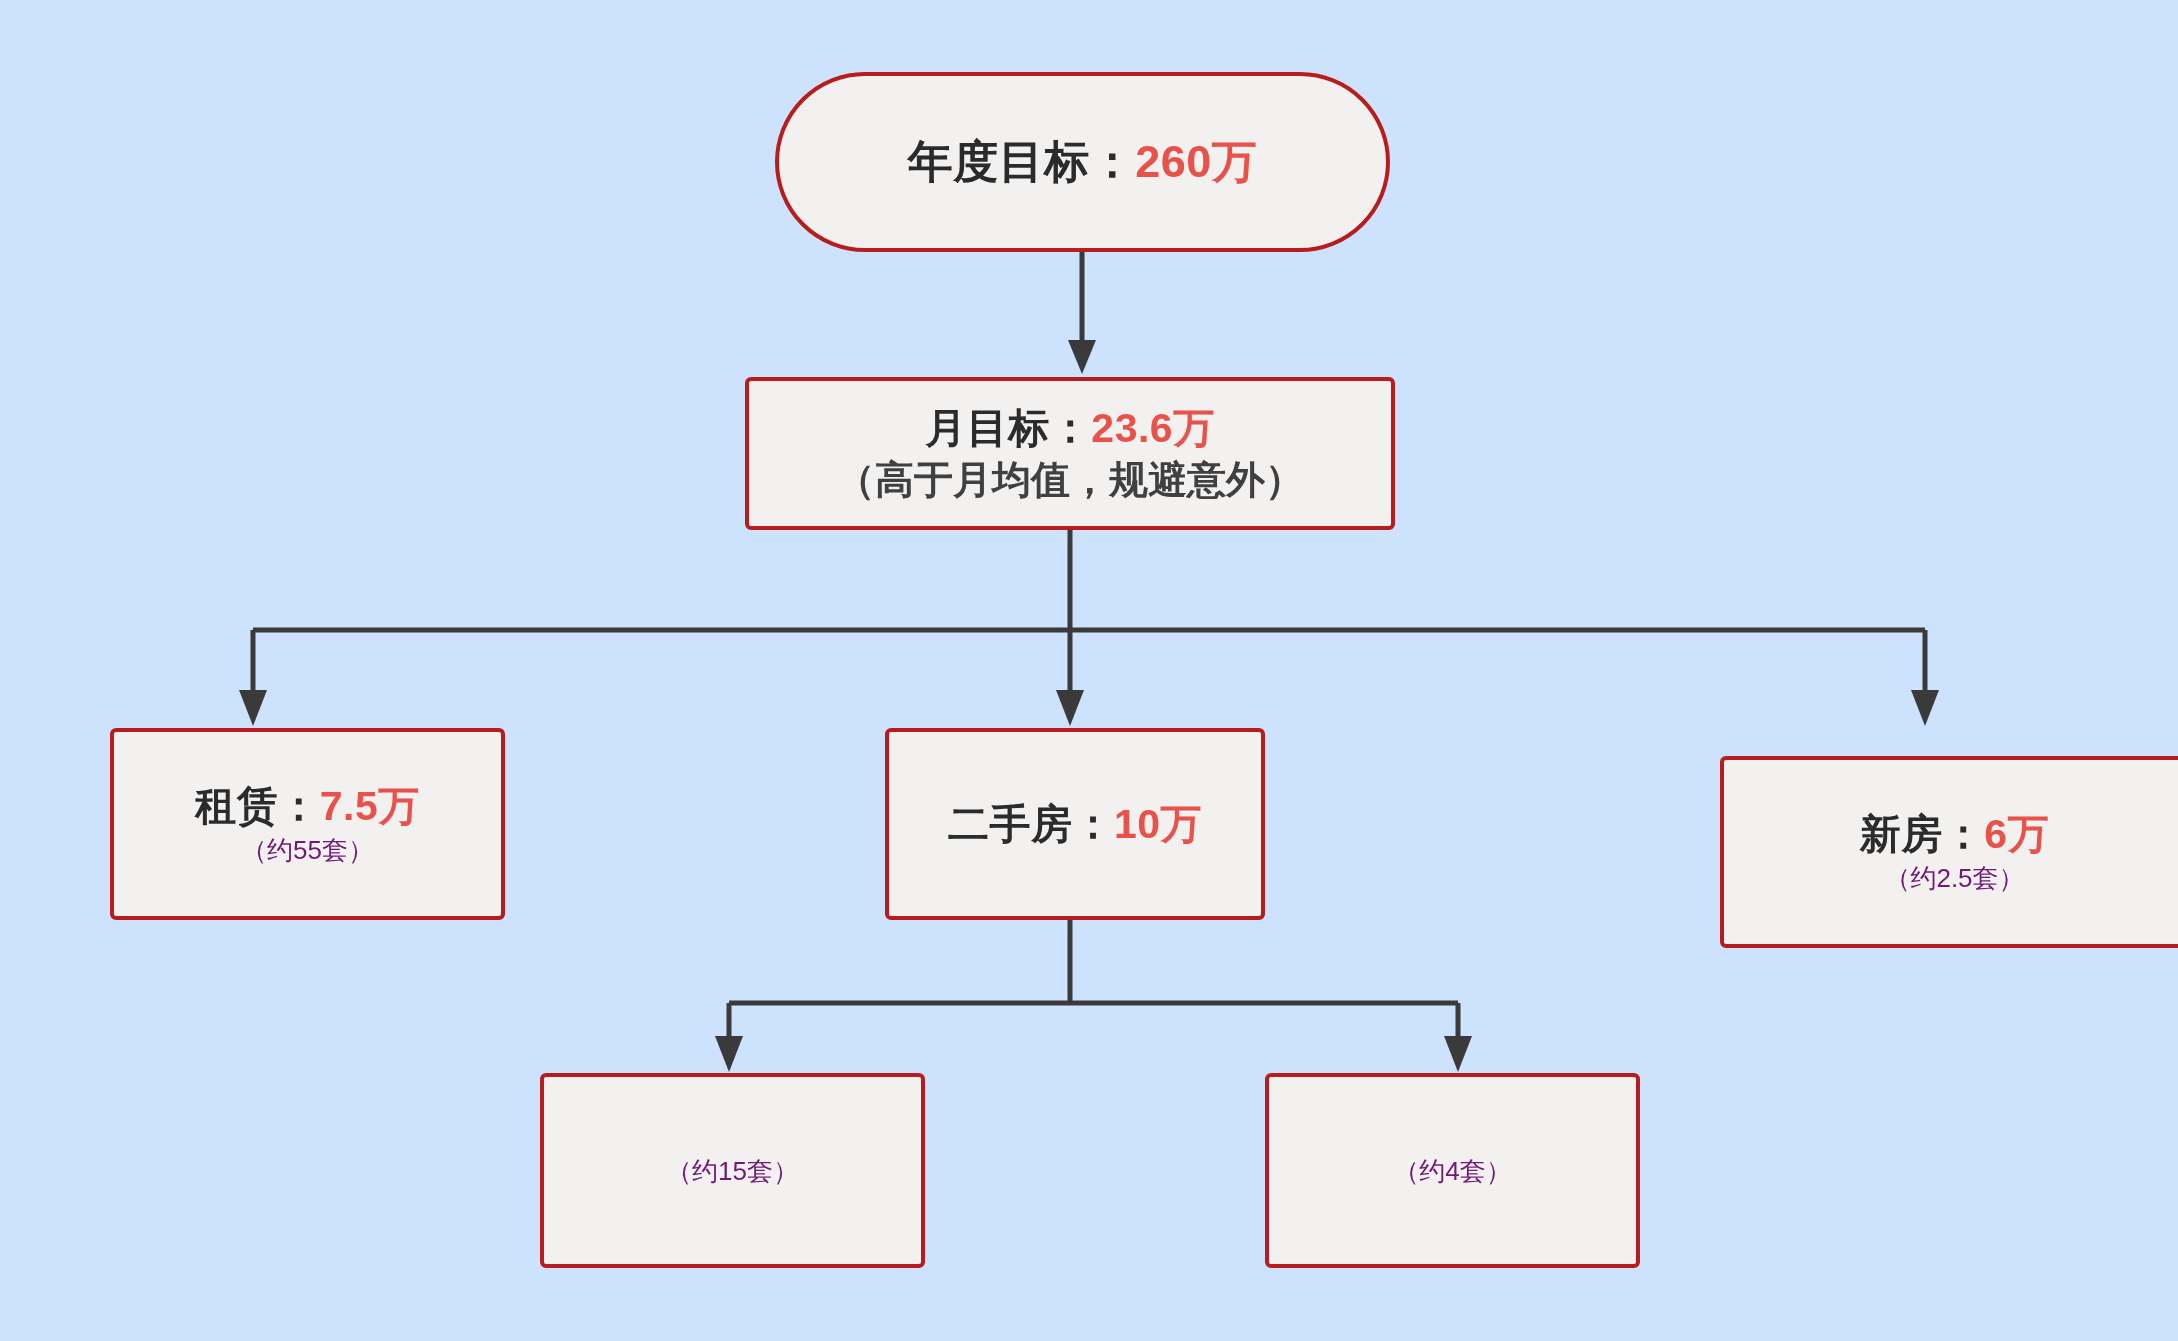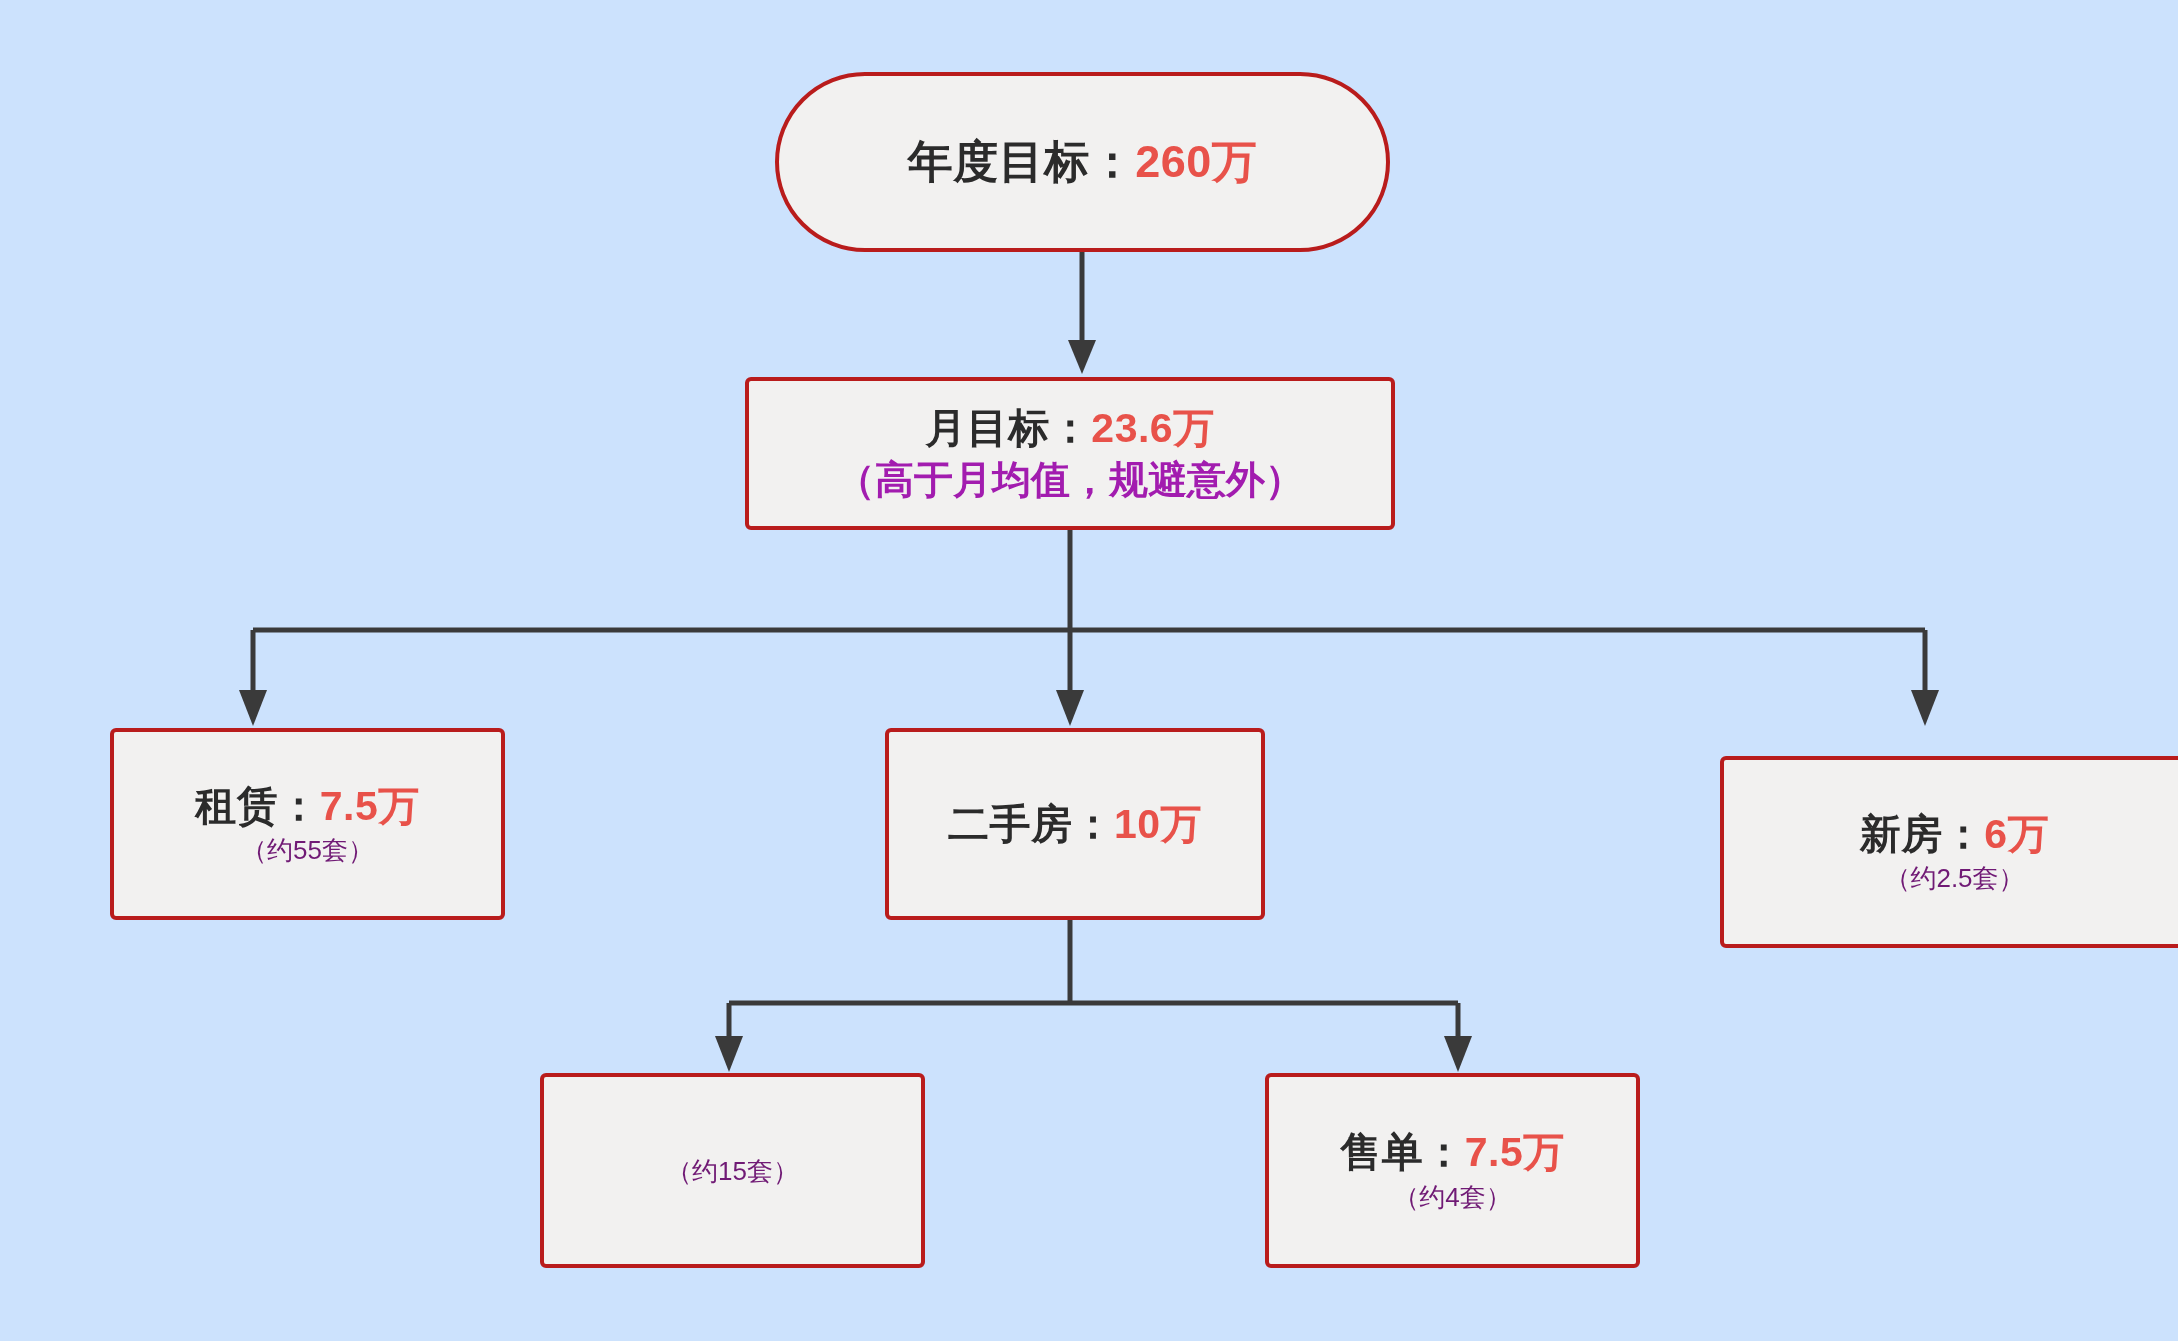--- a/index.html
+++ b/index.html
@@ -49,21 +49,21 @@
     color: #2b2b2b;
   }
   .line-main.big {
     font-size: 45px;
   }
   .line-sub {
     font-size: 39px;
     font-weight: bold;
     white-space: nowrap;
     line-height: 1.28;
-    color: #a21caf;
+    color: #404040;
   }
   .line-note {
     font-size: 26px;
     font-weight: normal;
     white-space: nowrap;
     line-height: 1.3;
     color: #701a75;
     margin-top: 2px;
   }
   .amount { color: #e8524a; }
@@ -138,19 +138,16 @@
       <span>新房：</span><span class="amount">6万</span>
     </div>
     <div class="line-note">（约2.5套）</div>
   </div>
 
   <div class="node rounded" style="left:540px; top:1073px; width:385px; height:195px;">
     <div class="line-note">（约15套）</div>
   </div>
 
   <div class="node rounded" style="left:1265px; top:1073px; width:375px; height:195px;">
-    <div class="line-main">
-      <span>售单：</span><span class="amount">7.5万</span>
-    </div>
     <div class="line-note">（约4套）</div>
   </div>
 
 </div>
 
 </body></html>

